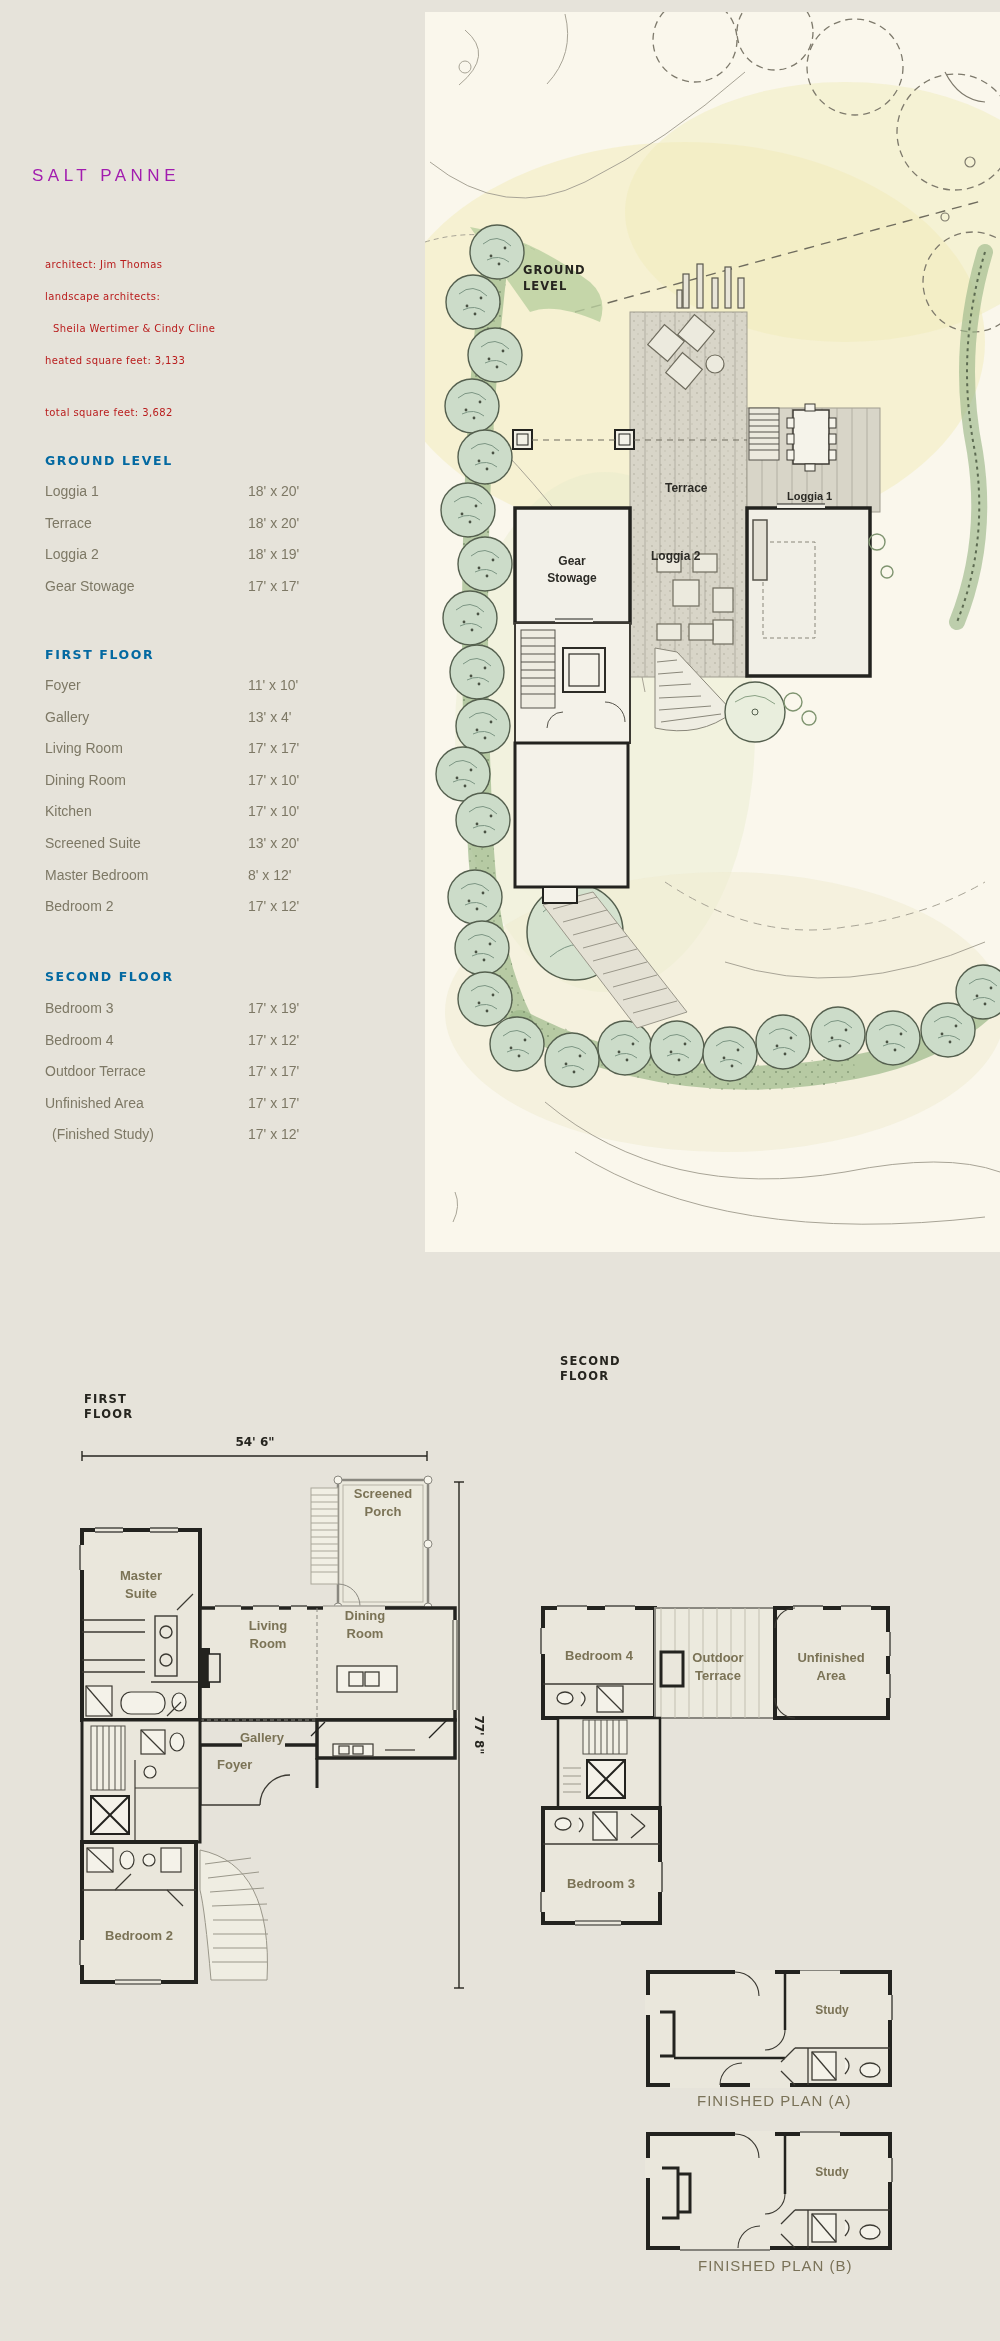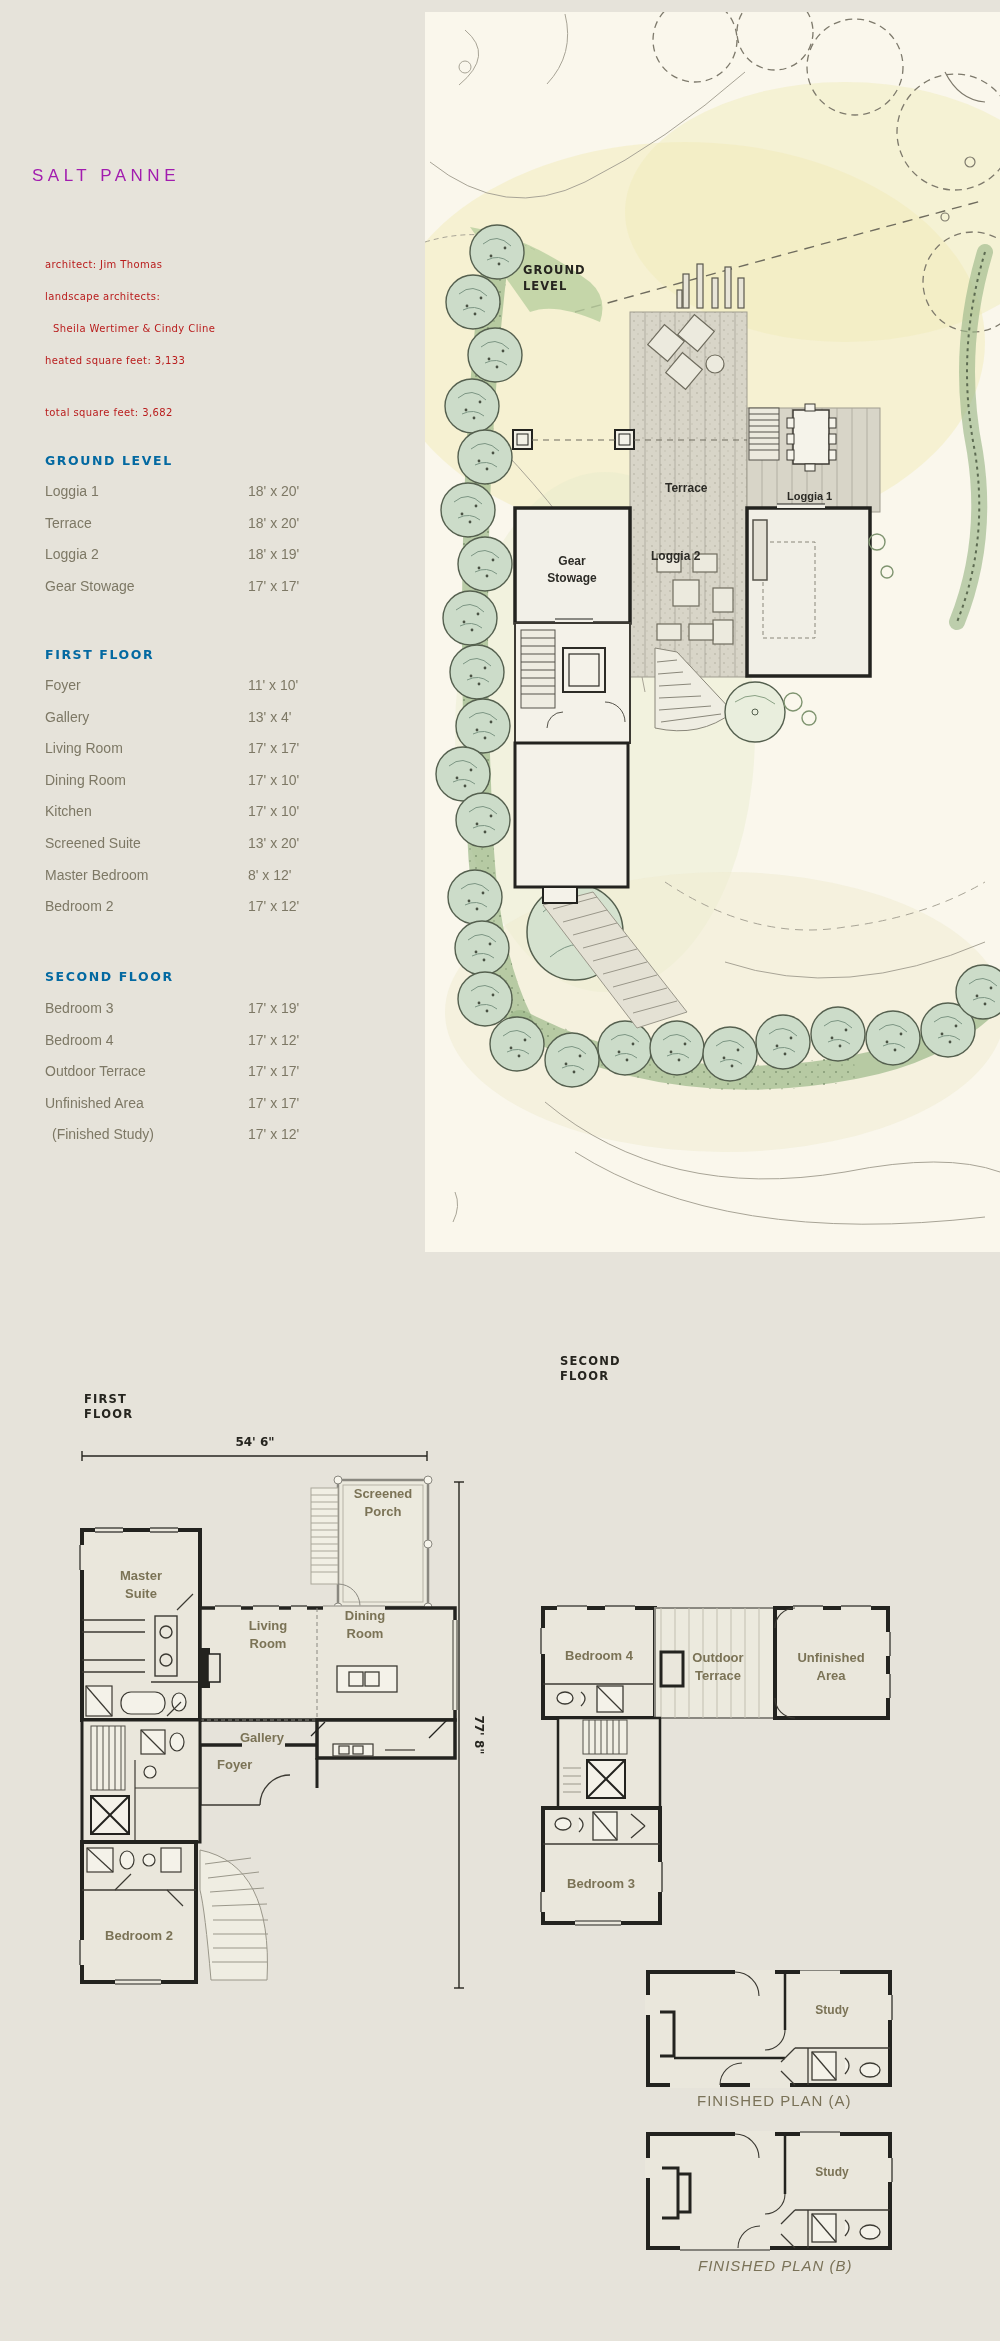--- a/index.html
+++ b/index.html
@@ -668,15 +668,15 @@
     <g stroke="#3c3a33" stroke-width="1.3" fill="#f4f2e9">
       <line x1="155" y1="80" x2="250" y2="80"></line>
       <line x1="168" y1="80" x2="168" y2="118"></line>
       <rect x="172" y="84" width="24" height="28"></rect>
         <line x1="172" y1="84" x2="196" y2="112"></line>
       <path d="M205,90 q8,7 0,16"></path>
       <ellipse cx="230" cy="102" rx="10" ry="7"></ellipse>
       <path d="M155,80 l-14,14 M155,118 l-14,-14"></path>
     </g>
   </svg>
-  <div class="abs caption" style="left:698px;top:2257px;font-style:italic;">FINISHED PLAN (B)</div>
+  <div class="abs caption" style="left:698px;top:2257px;">FINISHED PLAN (B)</div>
 
 </div>
 
 </body></html>

